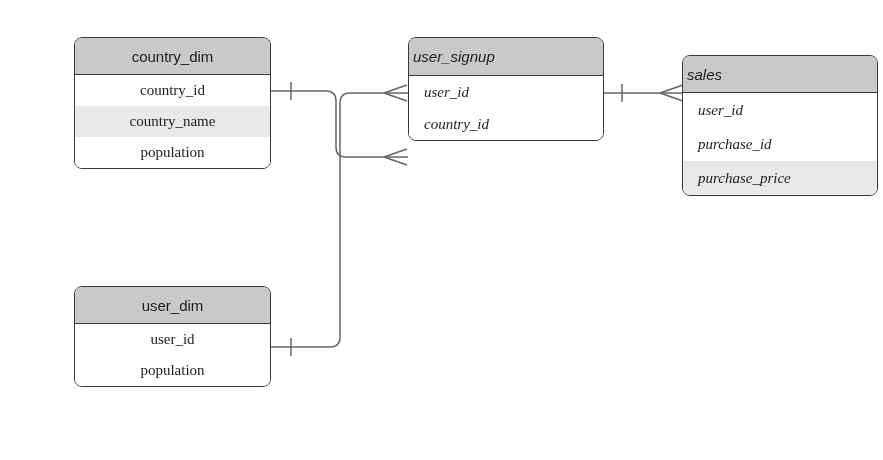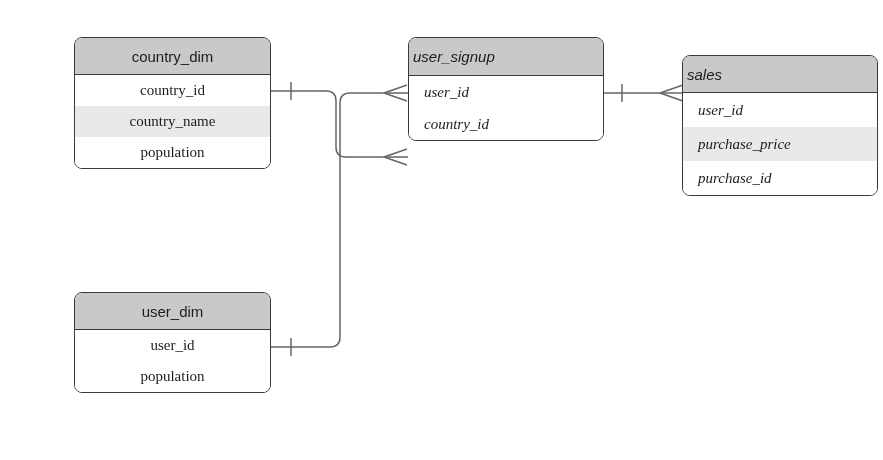--- a/index.html
+++ b/index.html
@@ -59,21 +59,21 @@
   
   #tbl-country-dim  { left: 35px;  top: 37px;  width: 197px; }
   #tbl-country-dim .hdr  { height: 37px; }
   #tbl-country-dim .row  { height: 31px; }
   #tbl-user-signup  { left: 369px; top: 37px;  width: 196px; }
   #tbl-user-signup .hdr  { height: 38px; }
   #tbl-user-signup .row  { height: 32px; }
   #tbl-sales        { left: 643px; top: 55px;  width: 196px; }
   #tbl-sales .hdr        { height: 37px; }
   #tbl-sales .row        { height: 34px; }
-  #tbl-user-dim     { left: 35px;  top: 292px; width: 197px; }
+  #tbl-user-dim     { left: 35px;  top: 286px; width: 197px; }
   #tbl-user-dim .hdr     { height: 37px; }
   #tbl-user-dim .row     { height: 31px; }
 </style>
 </head>
 <body>
 
 <div class="canvas">
 
   <svg class="svg-layer" viewBox="0 0 883 460" fill="none" stroke="#666666" stroke-width="1.5">
 
@@ -123,25 +123,25 @@
     </div>
   </div>
 
   <div class="etable left-style" id="tbl-sales">
     <div class="hdr">
       <span>sales</span>
     </div>
     <div class="row">
       <span>user_id</span>
     </div>
+    <div class="row">
+      <span>purchase_id</span>
+    </div>
     <div class="row alt">
       <span>purchase_price</span>
-    </div>
-    <div class="row">
-      <span>purchase_id</span>
     </div>
   </div>
 
   <div class="etable" id="tbl-user-dim">
     <div class="hdr">
       <span>user_dim</span>
     </div>
     <div class="row">
       <span>user_id</span>
     </div>

